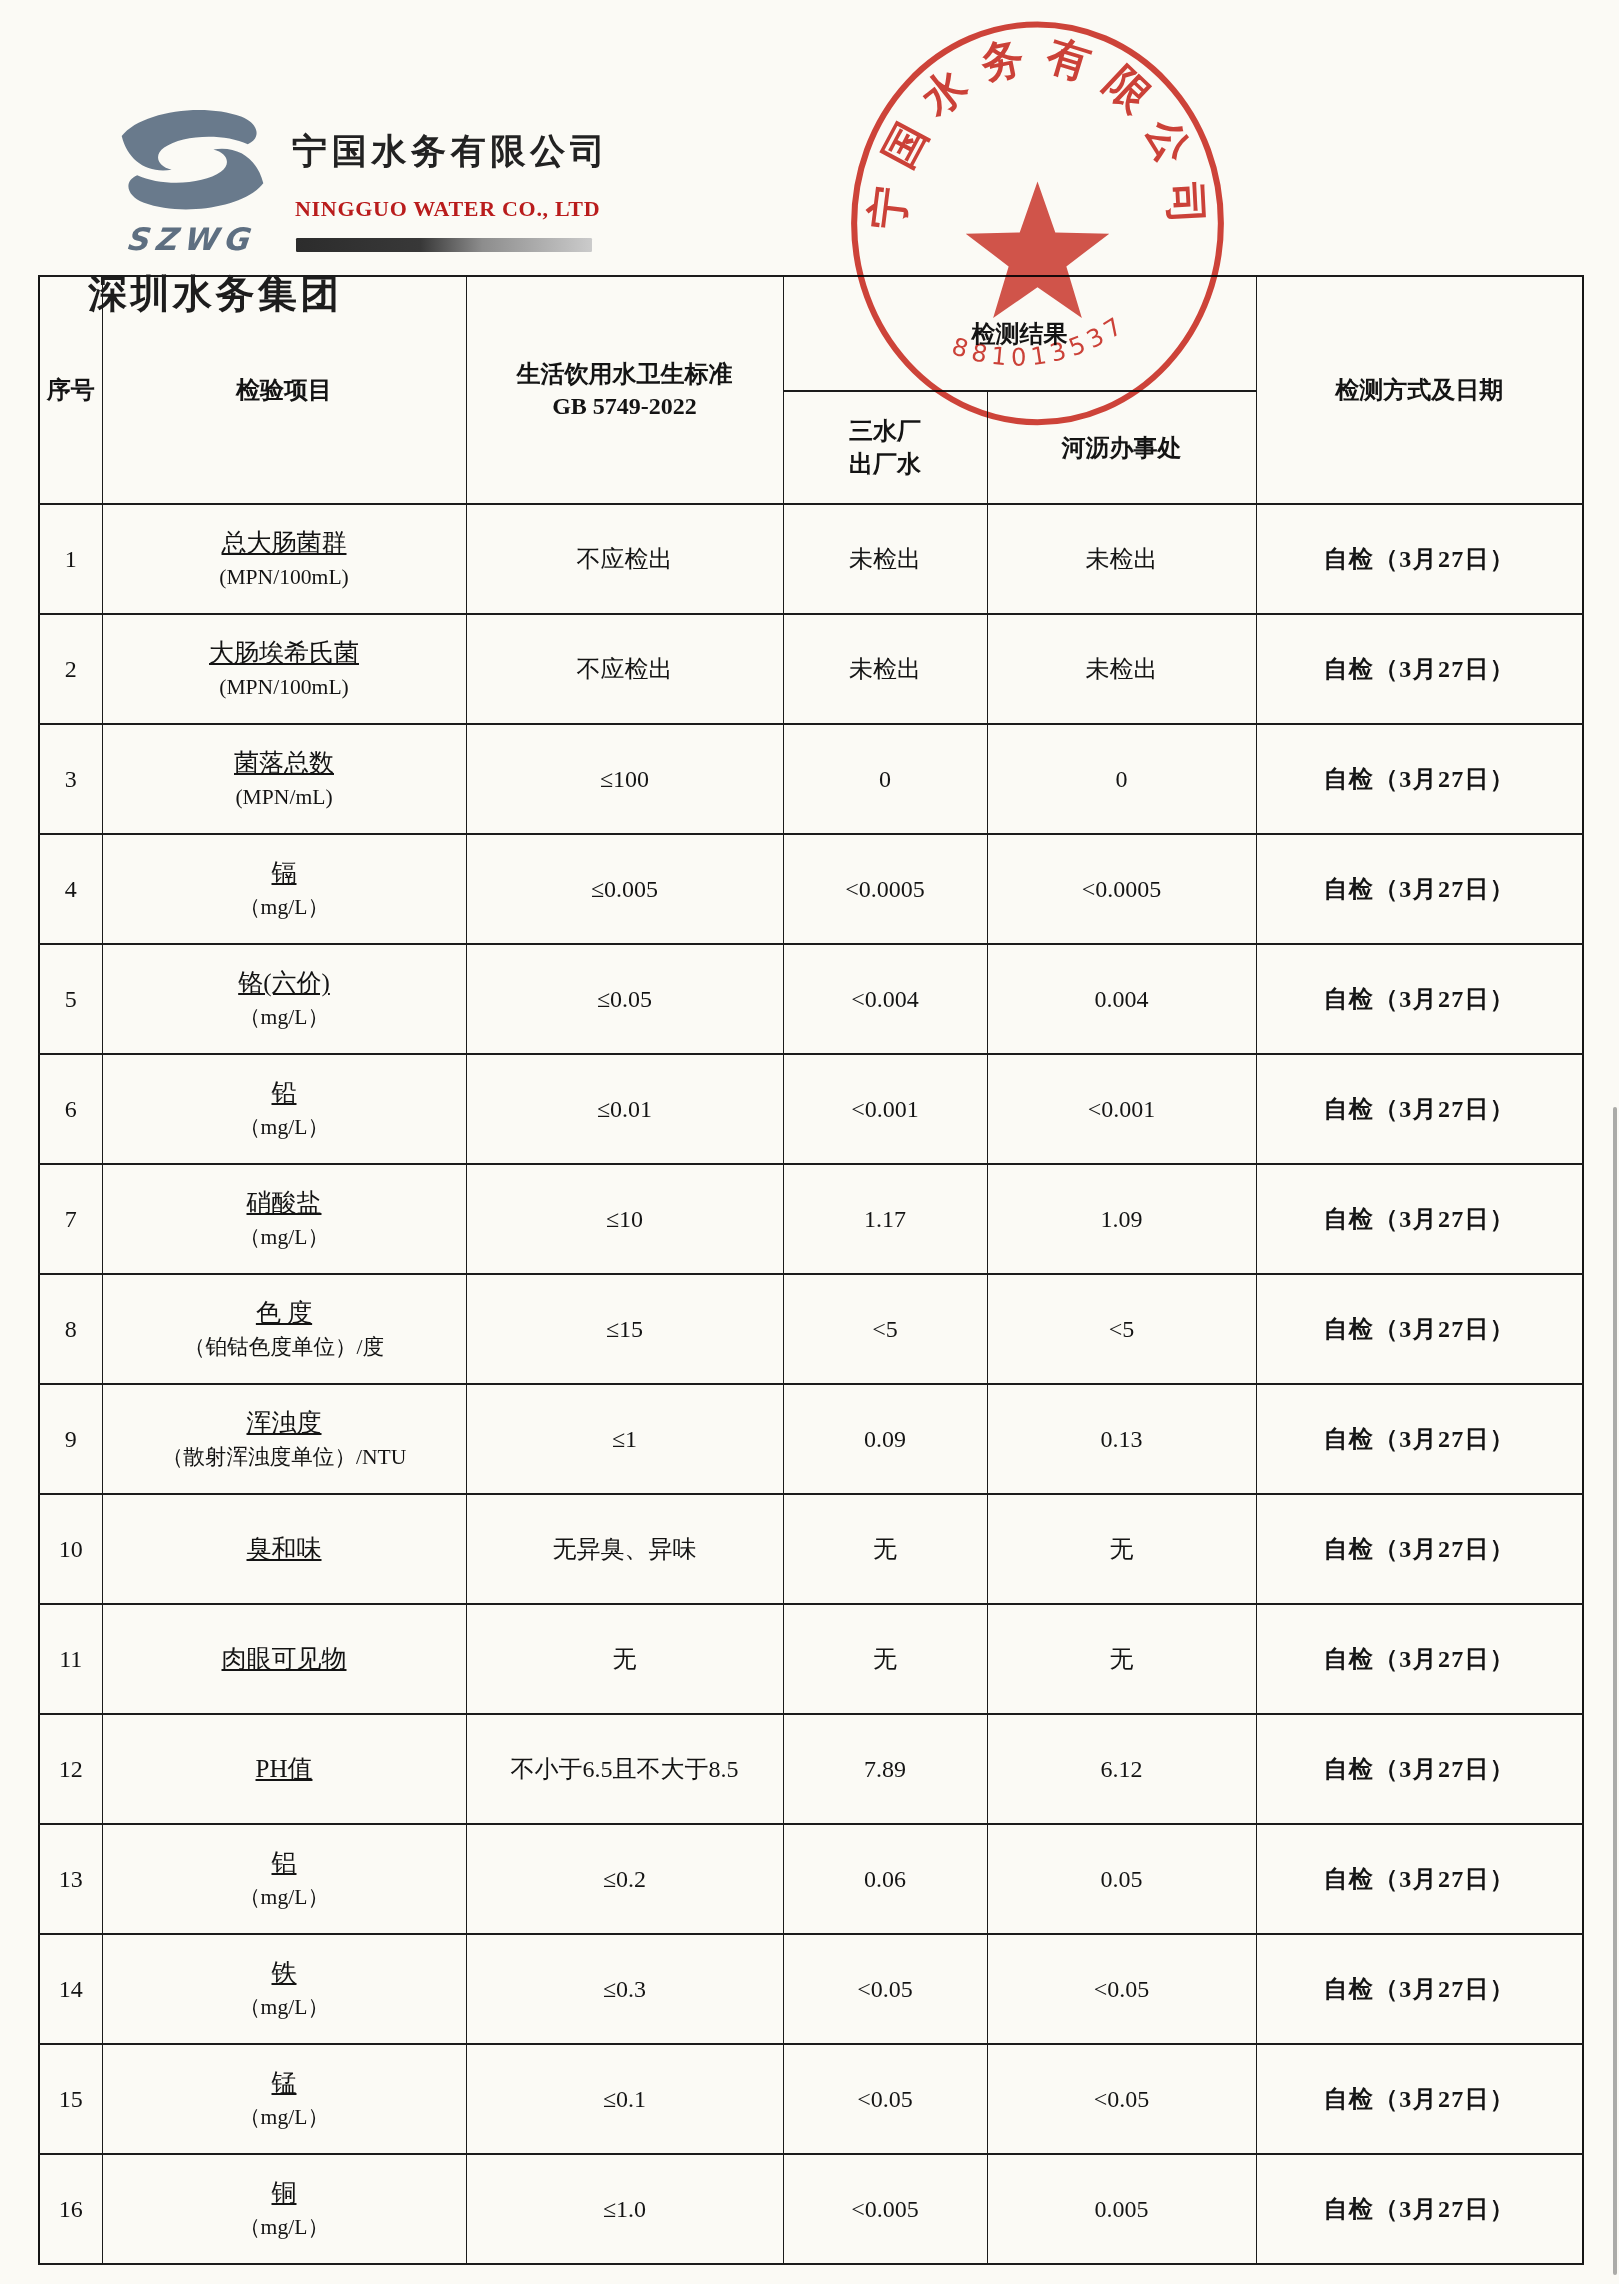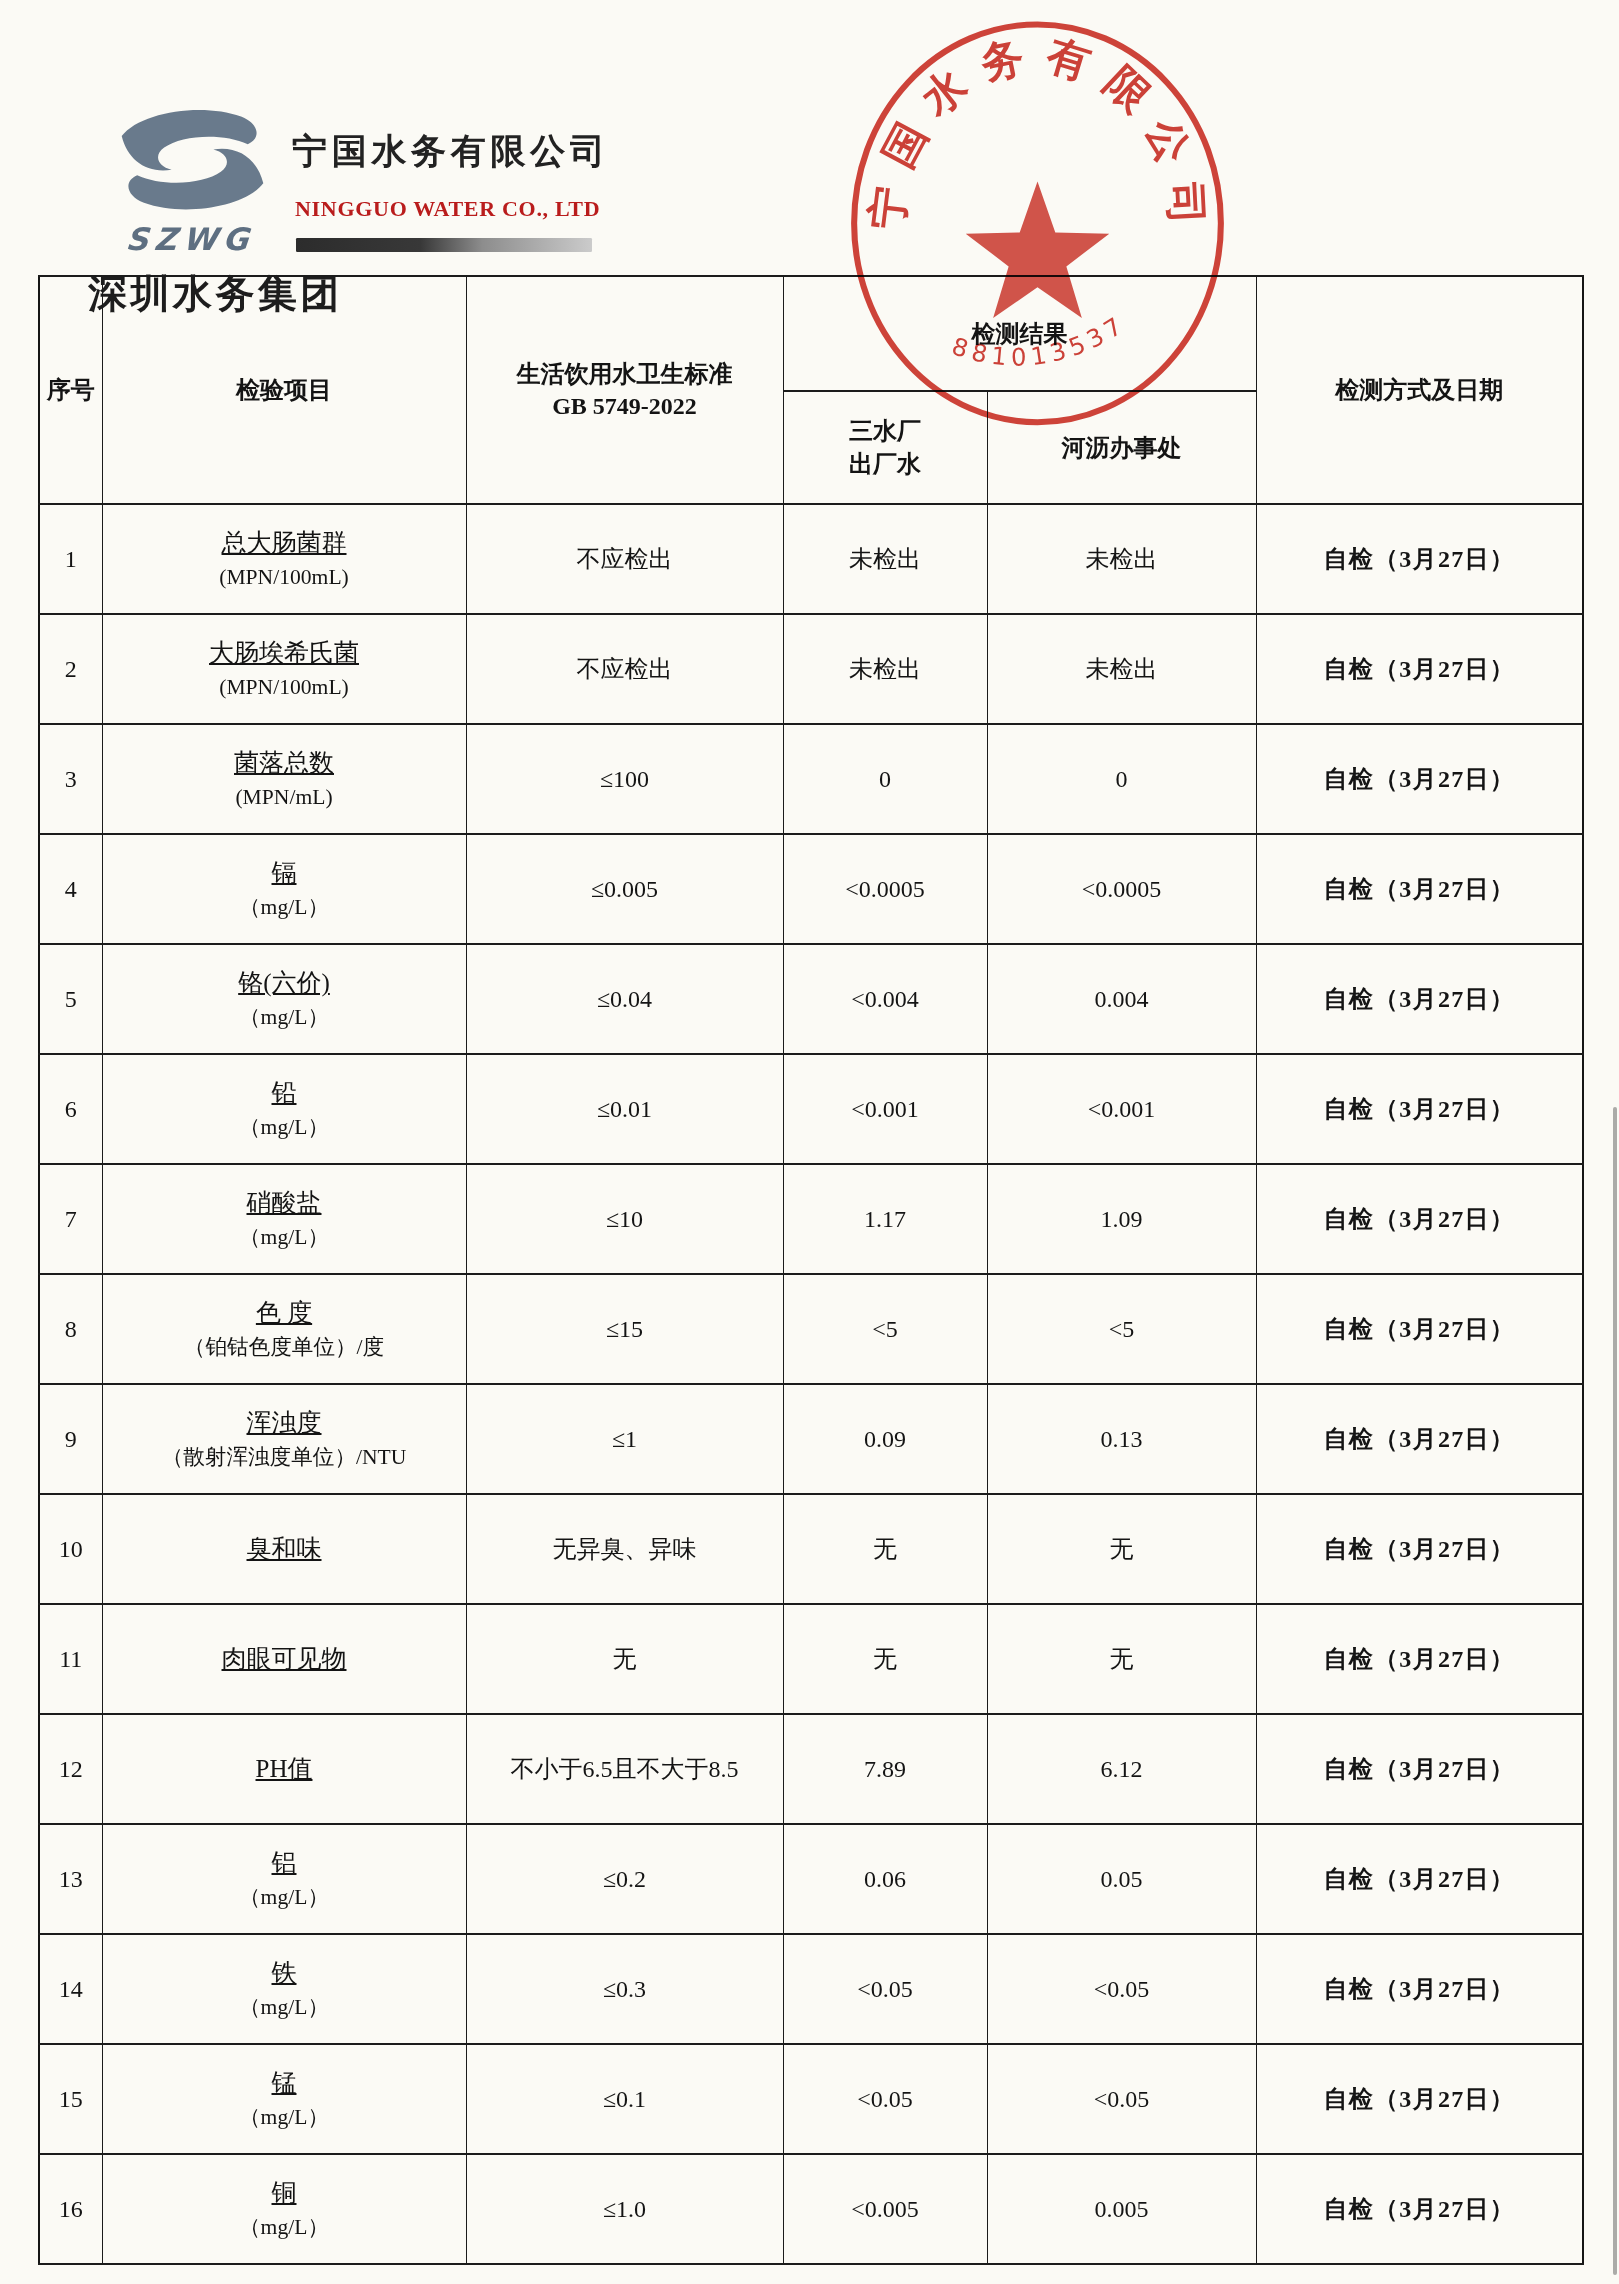--- a/index.html
+++ b/index.html
@@ -184,21 +184,21 @@
         <td class="c-val">&lt;0.0005</td>
         <td class="c-val">&lt;0.0005</td>
         <td class="c-method">自检（3月27日）</td>
       </tr>
       <tr>
         <td class="c-no">5</td>
         <td class="c-item">
             <span class="item-main">铬(六价)</span>
             <span class="item-sub">（mg/L）</span>
           </td>
-        <td class="c-std">≤0.04</td>
+        <td class="c-std">≤0.05</td>
         <td class="c-val">&lt;0.004</td>
         <td class="c-val">0.004</td>
         <td class="c-method">自检（3月27日）</td>
       </tr>
       <tr>
         <td class="c-no">6</td>
         <td class="c-item">
             <span class="item-main">铅</span>
             <span class="item-sub">（mg/L）</span>
           </td>

